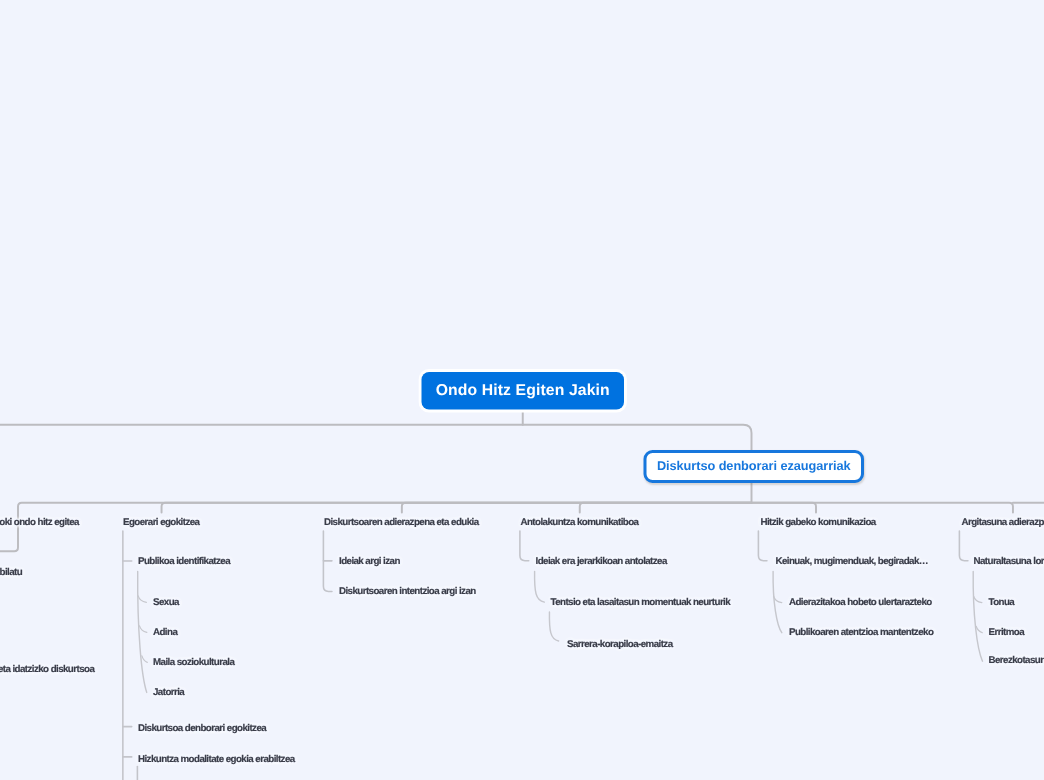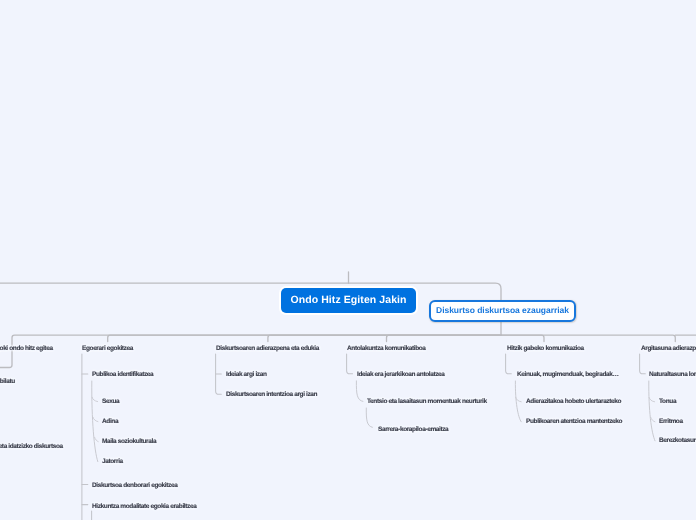--- a/index.html
+++ b/index.html
@@ -8,21 +8,21 @@
        font-family:"Liberation Sans",sans-serif;-webkit-font-smoothing:antialiased;text-rendering:geometricPrecision;}
   #canvas{position:relative;width:696px;height:520px;overflow:hidden;}
   svg.links{position:absolute;left:0;top:0;width:696px;height:520px;}
   .lbl{position:absolute;transform:translateZ(0);white-space:nowrap;font-weight:bold;font-size:6.5px;
        letter-spacing:-0.38px;color:#3a3d49;line-height:7px;-webkit-text-stroke:0.12px #3a3d49;
        text-shadow:0 0 2.6px #f1f4fd,0 0 2.6px #f1f4fd,0 0 2.6px #f1f4fd,
                    0 0 2.6px #f1f4fd,0 0 2.6px #f1f4fd,0 0 1.6px #f1f4fd,
                    0 0 1.6px #f1f4fd,0 0 1.6px #f1f4fd;}
   .root{position:absolute;transform:translateZ(0);background:#0072e0;color:#fff;font-weight:bold;font-size:10.5px;
         border-radius:5px;text-align:center;line-height:25.6px;letter-spacing:0.08px;
-        box-shadow:0 0 0 2px #ffffff;margin-top:40px;}
+        box-shadow:0 0 0 2px #ffffff;}
   .sub{position:absolute;transform:translateZ(0);background:#fff;color:#1777dd;font-weight:bold;font-size:8.5px;
        border:2px solid #1777dd;border-radius:6px;text-align:center;line-height:17.5px;
        letter-spacing:-0.04px;box-shadow:0.5px 0.8px 1.2px rgba(110,95,75,0.22);}
 </style>
 </head>
 <body>
 
 <div id="canvas">
   <svg class="links" id="links" viewBox="0 0 696 520" xmlns="http://www.w3.org/2000/svg">
     <g fill="none" stroke="#bcbcc0" stroke-width="1.3" stroke-linecap="round" stroke-linejoin="round">
@@ -93,14 +93,14 @@
       <div class="lbl" style="left: 517px; top: 371px;">Keinuak, mugimenduak, begiradak…</div>
       <div class="lbl" style="left: 526px; top: 398px;">Adierazitakoa hobeto ulertarazteko</div>
       <div class="lbl" style="left: 526px; top: 418px;">Publikoaren atentzioa mantentzeko</div>
       <div class="lbl" style="left: 641px; top: 345px;">Argitasuna adierazpenean</div>
       <div class="lbl" style="left: 649px; top: 371px;">Naturaltasuna lortzea</div>
       <div class="lbl" style="left: 659px; top: 398px;">Tonua</div>
       <div class="lbl" style="left: 659px; top: 418px;">Erritmoa</div>
       <div class="lbl" style="left: 659px; top: 437px;">Berezkotasuna</div>
     </div>
   <div class="root" style="left:281px;top:248px;width:135px;height:25px;">Ondo Hitz Egiten Jakin</div>
-  <div class="sub" style="left:429px;top:300px;width:143px;height:18px;">Diskurtso diskurtsoa ezaugarriak</div>
+  <div class="sub" style="left:429px;top:300px;width:143px;height:18px;">Diskurtso denborari ezaugarriak</div>
 </div>
 
 </body></html>

